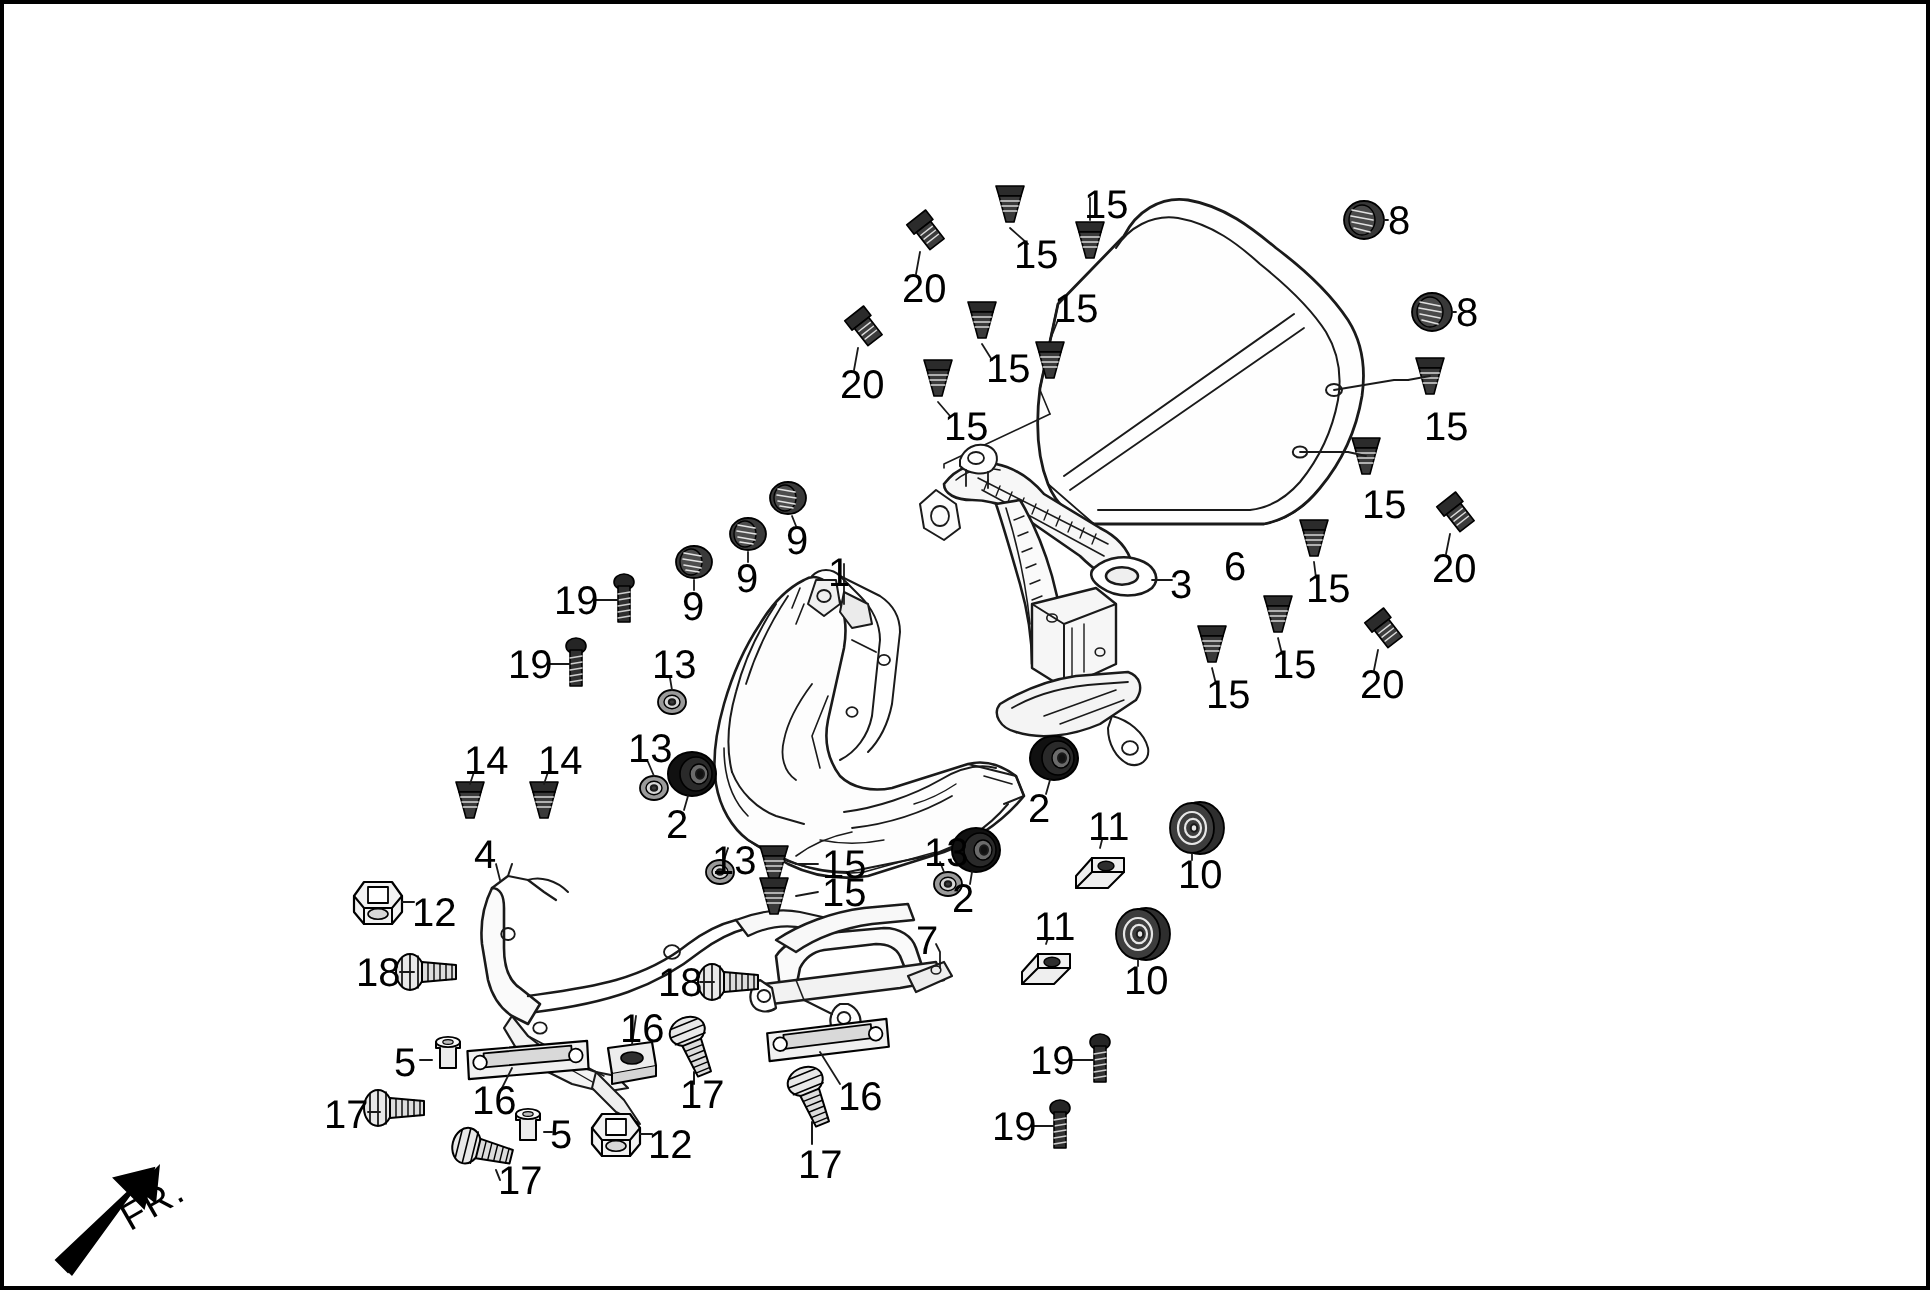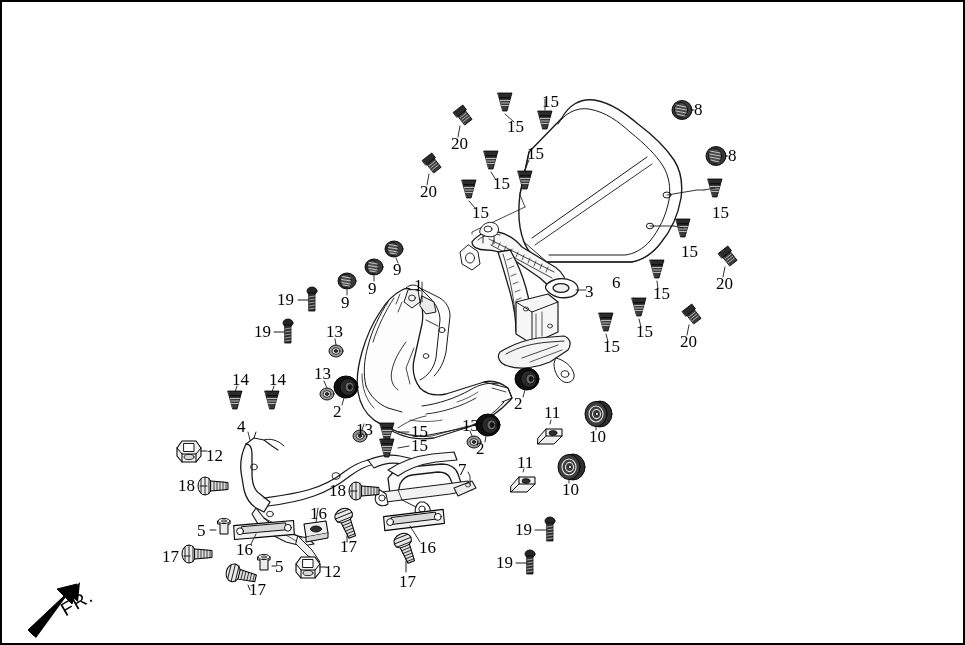--- a/index.html
+++ b/index.html
@@ -9,22 +9,22 @@
     position:relative;
     width:965px;height:645px;
     background:#ffffff;
     border:2px solid #000;
     box-sizing:border-box;
     overflow:hidden;
   }
   #svgroot{position:absolute;left:0;top:0;width:965px;height:645px;}
   .lbl{
     position:absolute;
-    font-family:Liberation Serif, serif;
-    font-size:17px;
+    font-family:Liberation Sans, sans-serif;
+    font-size:20px;
     color:#000;
     line-height:1;
     white-space:nowrap;
     user-select:none;
   }
   .frtxt{
     position:absolute;
     font-family:"Liberation Sans",sans-serif;
     font-size:19px;
     letter-spacing:1px;

